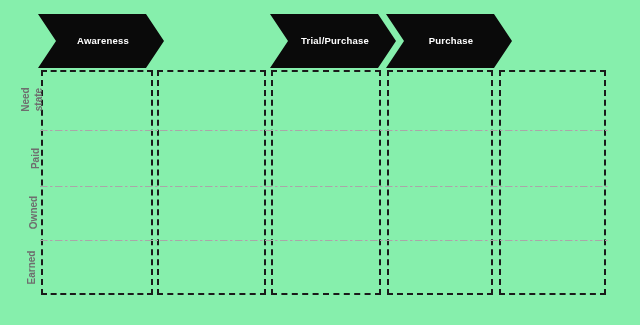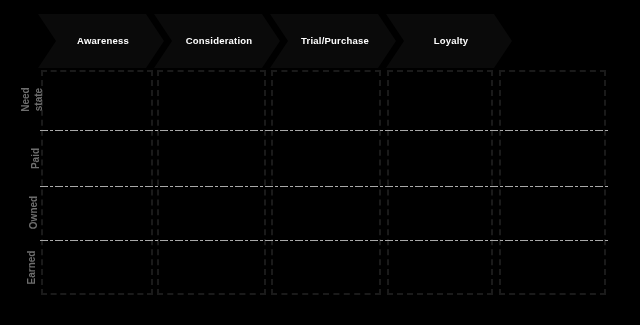--- a/index.html
+++ b/index.html
@@ -7,21 +7,21 @@
     padding: 0;
     background: #ffffff;
   }
   body {
     font-family: "Liberation Sans", sans-serif;
   }
   #canvas {
     position: relative;
     width: 640px;
     height: 325px;
-    background: #000000;
+    background: #86efac;
     overflow: hidden;
   }
 
   
   #chevron-strip {
     position: absolute;
     left: 0;
     top: 0;
     width: 640px;
     height: 70px;
@@ -109,33 +109,29 @@
 
 <div id="canvas">
 
   <div id="chevron-strip">
 
     <div class="chevron" style="left:38px; width:126px;
                 clip-path: polygon(0 0, 108px 0, 126px 27px, 108px 54px, 0 54px, 18px 27px);">
       <span class="chevron-label">Awareness</span>
     </div>
 
-    <div class="chevron" style="left:154px; width:126px;
-                clip-path: polygon(0 0, 108px 0, 126px 27px, 108px 54px, 0 54px, 18px 27px);">
-      <span class="chevron-label">Consideration</span>
-    </div>
 
     <div class="chevron" style="left:270px; width:126px;
                 clip-path: polygon(0 0, 108px 0, 126px 27px, 108px 54px, 0 54px, 18px 27px); align-items: center;">
       <span class="chevron-label">Trial/Purchase</span>
     </div>
 
     <div class="chevron" style="left:386px; width:126px;
                 clip-path: polygon(0 0, 108px 0, 126px 27px, 108px 54px, 0 54px, 18px 27px);">
-      <span class="chevron-label">Loyalty</span>
+      <span class="chevron-label">Purchase</span>
     </div>
 
 
   </div>
 
   <div id="grid-area">
 
     <div class="column-box" style="left:41px; width:112px;"></div>
     <div class="column-box" style="left:157px; width:109px;"></div>
     <div class="column-box" style="left:271px; width:110px;"></div>

